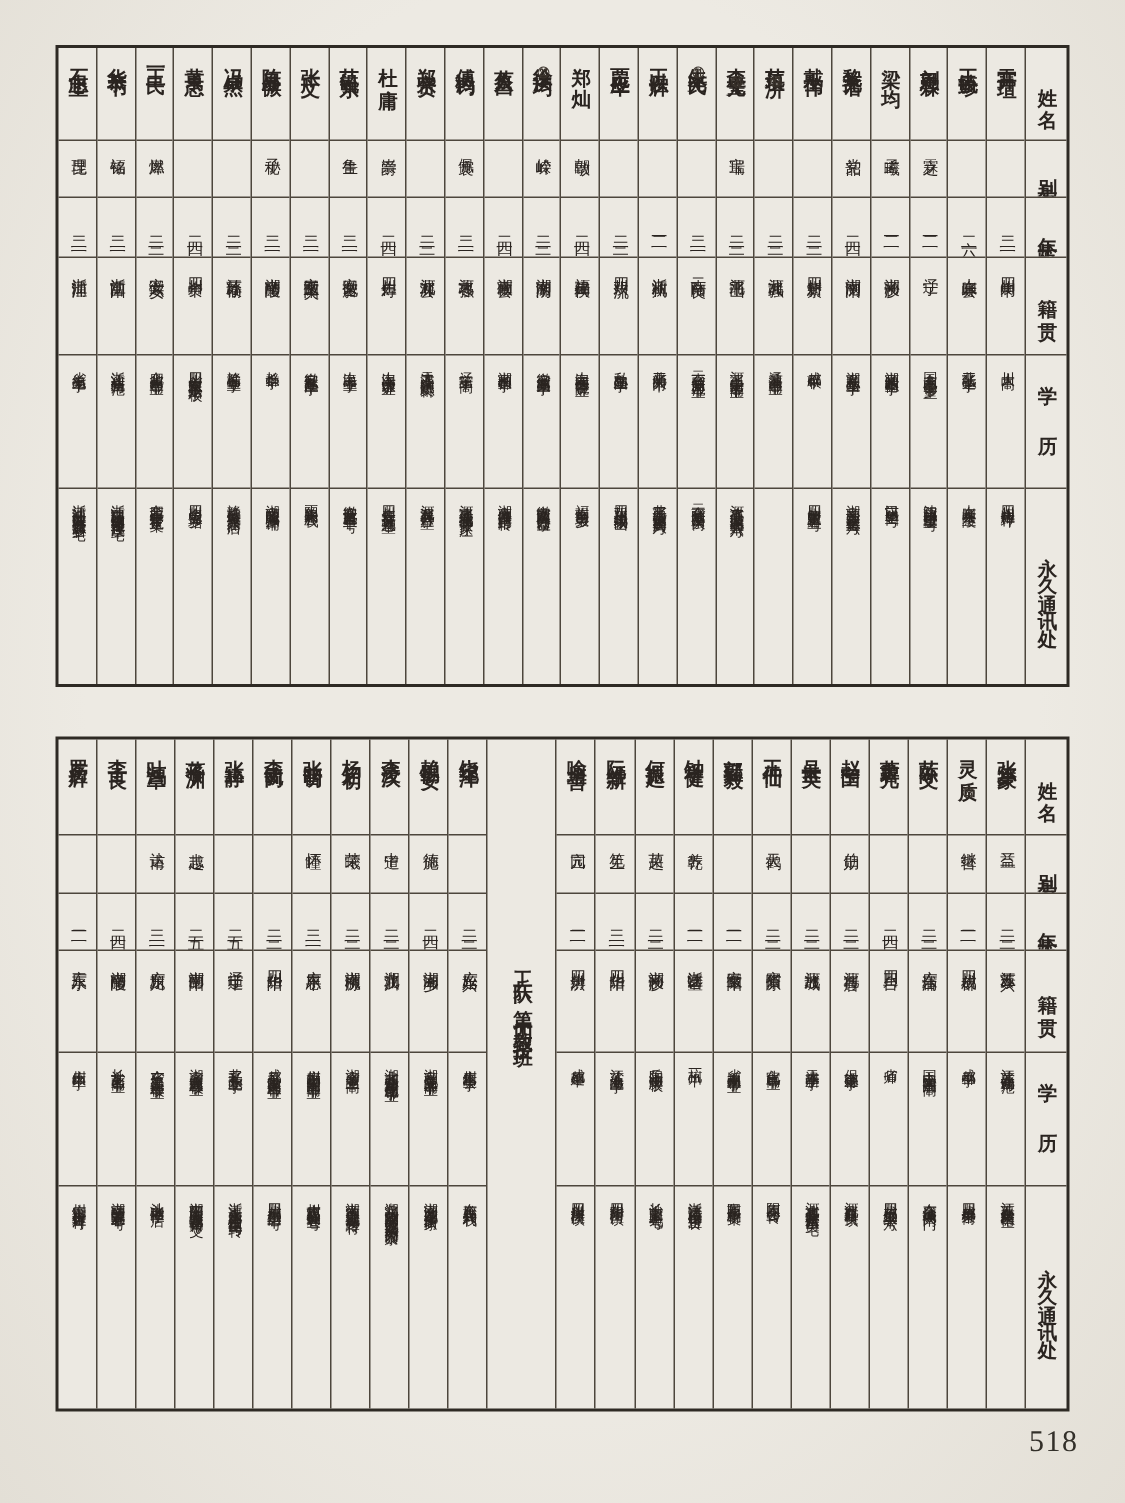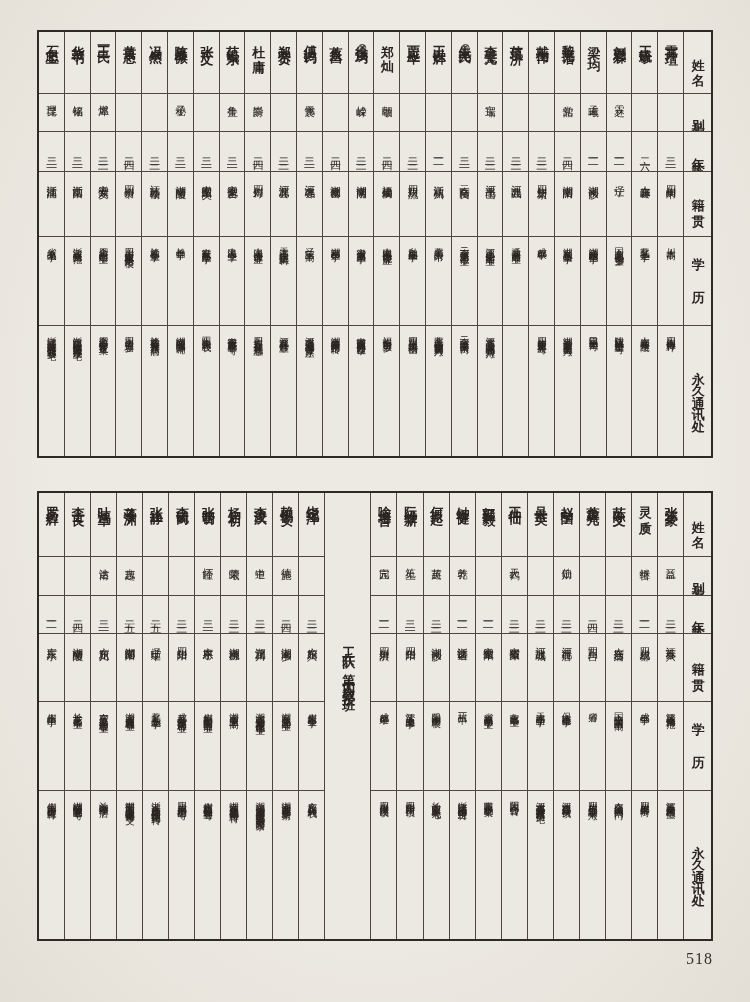--- a/index.html
+++ b/index.html
@@ -60,21 +60,21 @@
   .h-age .vtext{letter-spacing:4px;}
   .h-native .vtext{letter-spacing:16px;}
   .h-edu .vtext{letter-spacing:34px;}
   .h-addr .vtext{letter-spacing:12px;font-size:12.5px;}
   
   .col.section .cell{height:100%;align-items:flex-start;}
   .col.section .vtext{font-size:13px;font-weight:bold;letter-spacing:5px;padding-top:140px;}
   .col.section .seg2{margin-top:12px;}
   .page-number{
     position:absolute;left:686px;top:950px;
-    font-size:16px;letter-spacing:1px;color:#33302a;
+    font-size:20px;letter-spacing:1px;color:#33302a;
     font-family:"Liberation Serif","DejaVu Serif",serif;
   }
 </style>
 </head>
 <body>
 
 <div class="page">
   <div class="rtable t-top" id="table-top">
       <div class="col header">
         <div class="cell r-name h-name">

